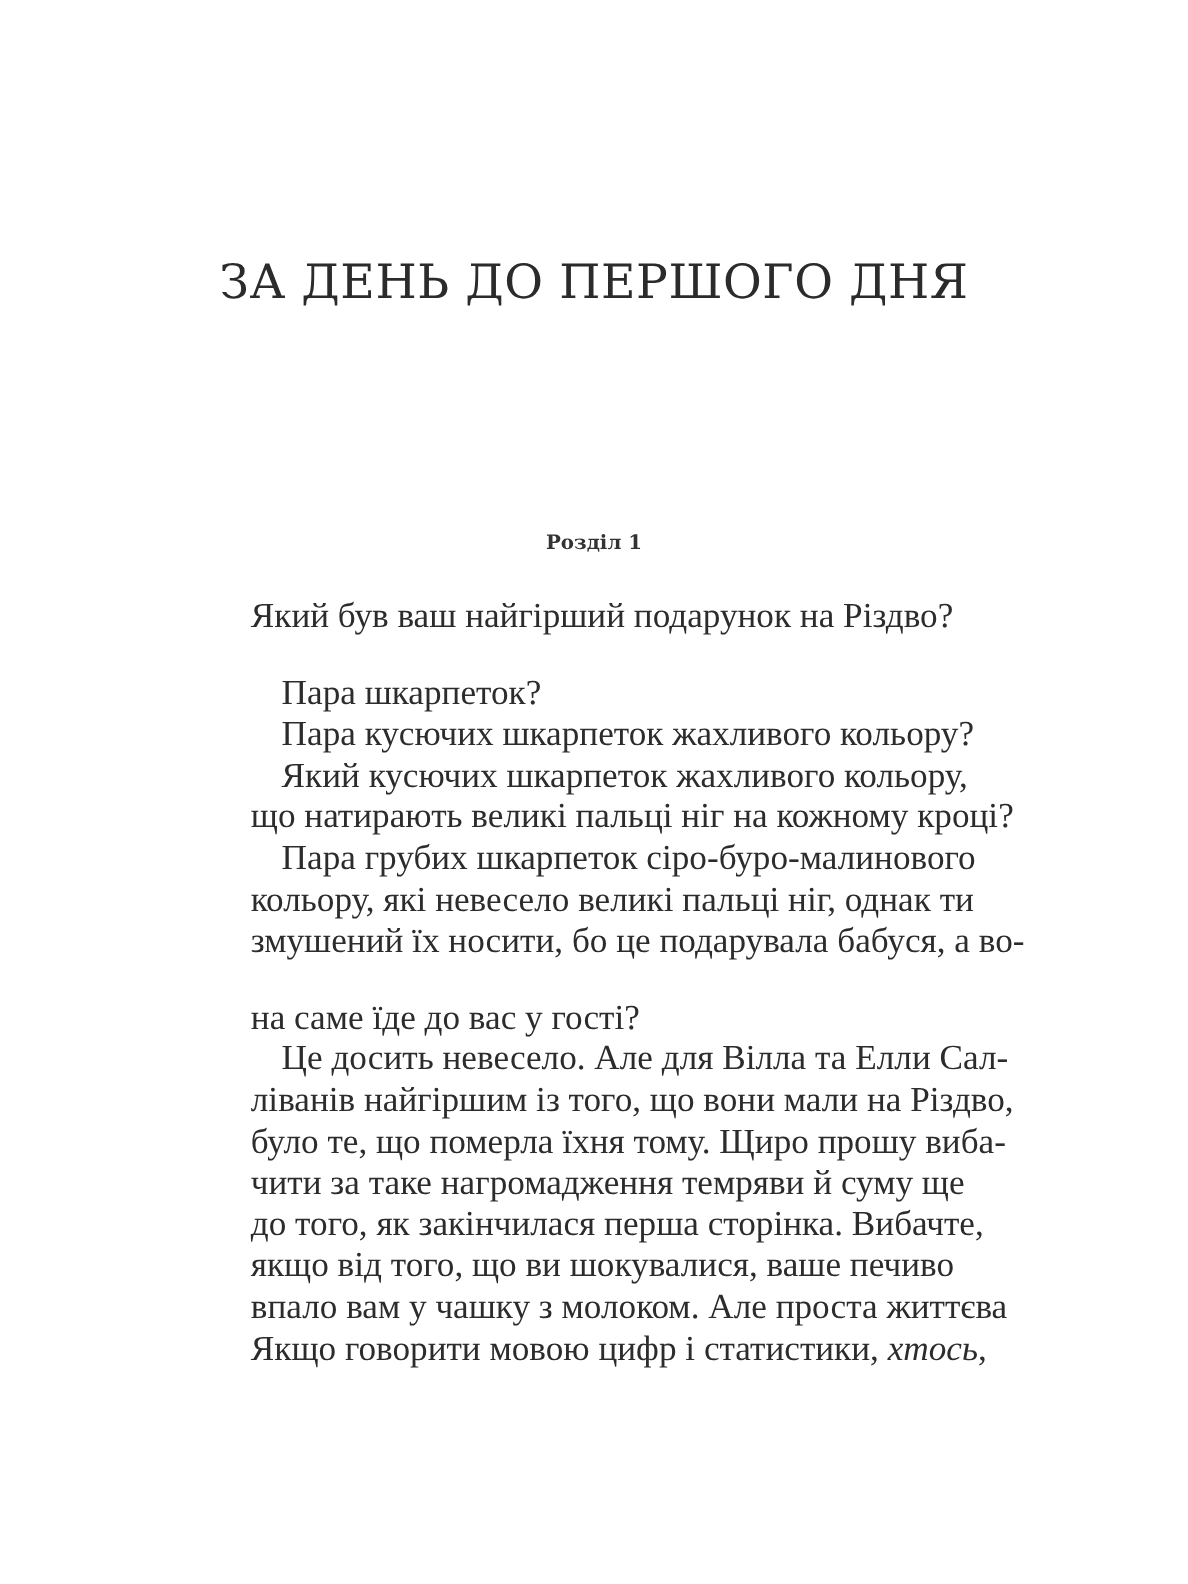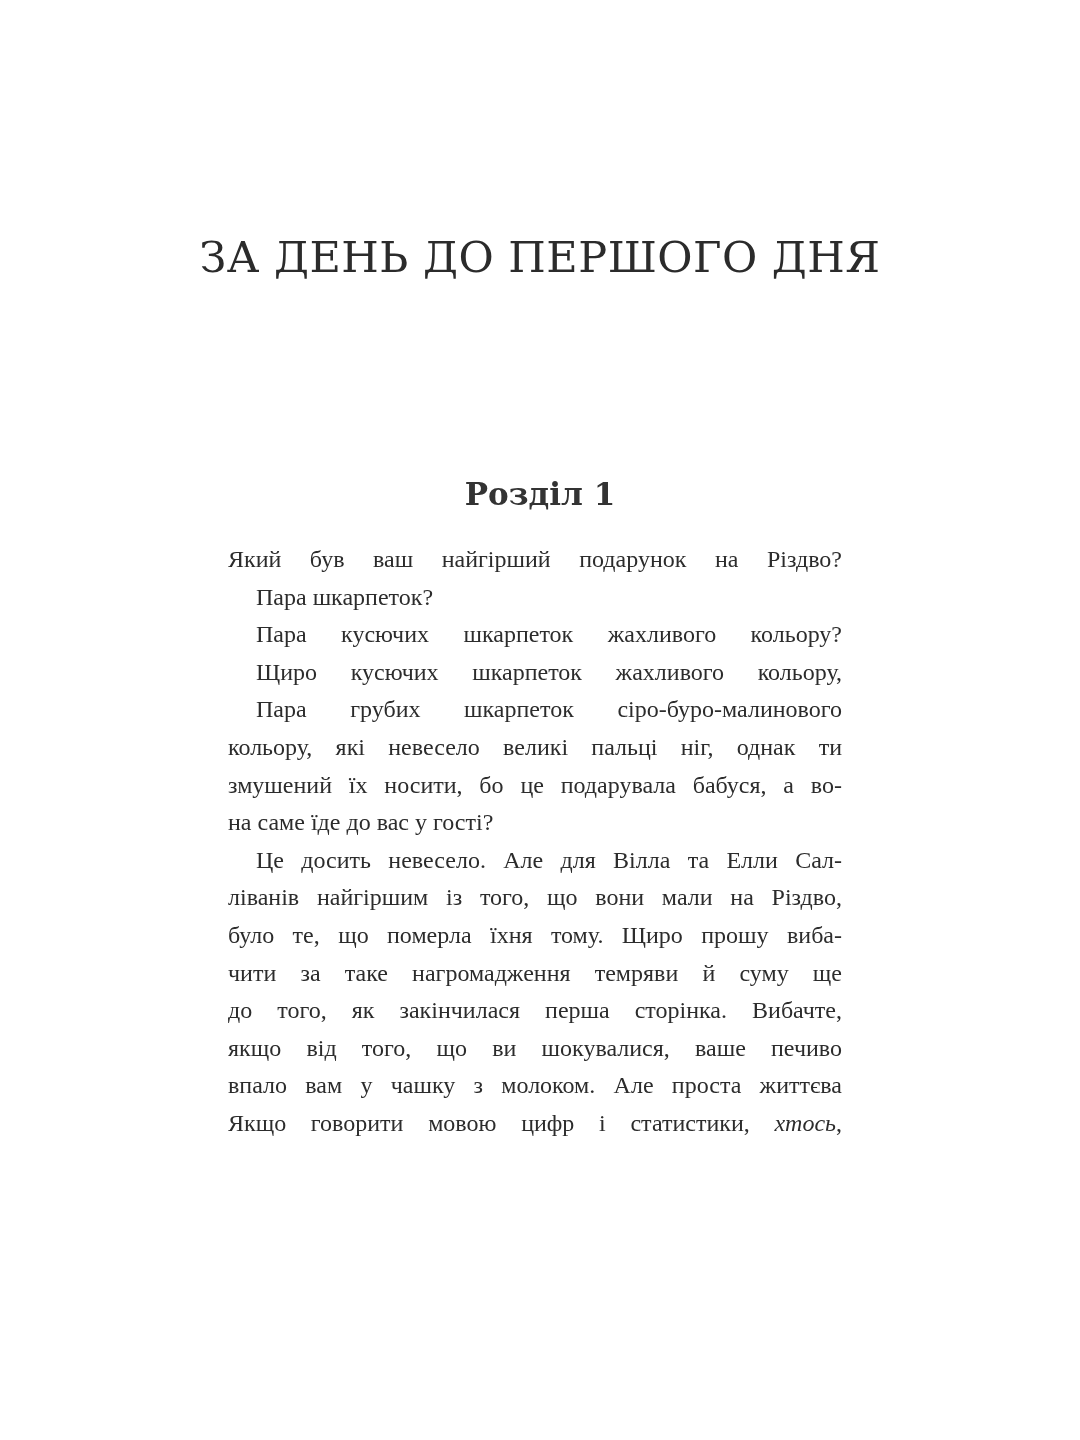--- a/index.html
+++ b/index.html
@@ -28,63 +28,65 @@
     margin: 0;
     line-height: 70px;
   }
   .chapter-title {
     position: absolute;
     left: 0;
     width: 1080px;
     top: 474px;
     text-align: center;
     font-family: "DejaVu Serif", serif;
-    font-size: 31px;
+    font-size: 18px;
     color: #333333;
     margin: 0;
     line-height: 40px;
   }
   .body-text {
     position: absolute;
     left: 228px;
     top: 541px;
     width: 614px;
     font-family: "Liberation Serif", serif;
-    font-size: 24px;
+    font-size: 32px;
     line-height: 37.6px;
     color: #2c2c2c;
   }
   .line {
     display: block;
     white-space: nowrap;
     text-align: justify;
     text-align-last: justify;
     height: 37.6px;
   }
   .line.indent {
     padding-left: 28px;
   }
   .line.last {
     text-align-last: left;
+    margin-top: 32px;
   }
   em {
   }
 </style>
 </head>
 <body>
 
 <h1 class="part-title">ЗА ДЕНЬ ДО ПЕРШОГО ДНЯ</h1>
 
 <h2 class="chapter-title">Розділ 1</h2>
 
 <div class="body-text">
   <span class="line">Який був ваш найгірший подарунок на Різдво?</span>
   <span class="line indent last">Пара шкарпеток?</span>
   <span class="line indent">Пара кусючих шкарпеток жахливого кольору?</span>
-  <span class="line indent">Щиро кусючих шкарпеток жахливого кольору,</span>
+  <span class="line indent">Який кусючих шкарпеток жахливого кольору,</span>
+  <span class="line">що натирають великі пальці ніг на кожному кроці?</span>
   <span class="line indent">Пара грубих шкарпеток сіро-буро-малинового</span>
   <span class="line">кольору, які невесело великі пальці ніг, однак ти</span>
   <span class="line">змушений їх носити, бо це подарувала бабуся, а во-</span>
   <span class="line last">на саме їде до вас у гості?</span>
   <span class="line indent">Це досить невесело. Але для Вілла та Елли Сал-</span>
   <span class="line">ліванів найгіршим із того, що вони мали на Різдво,</span>
   <span class="line">було те, що померла їхня тому. Щиро прошу виба-</span>
   <span class="line">чити за таке нагромадження темряви й суму ще</span>
   <span class="line">до того, як закінчилася перша сторінка. Вибачте,</span>
   <span class="line">якщо від того, що ви шокувалися, ваше печиво</span>

